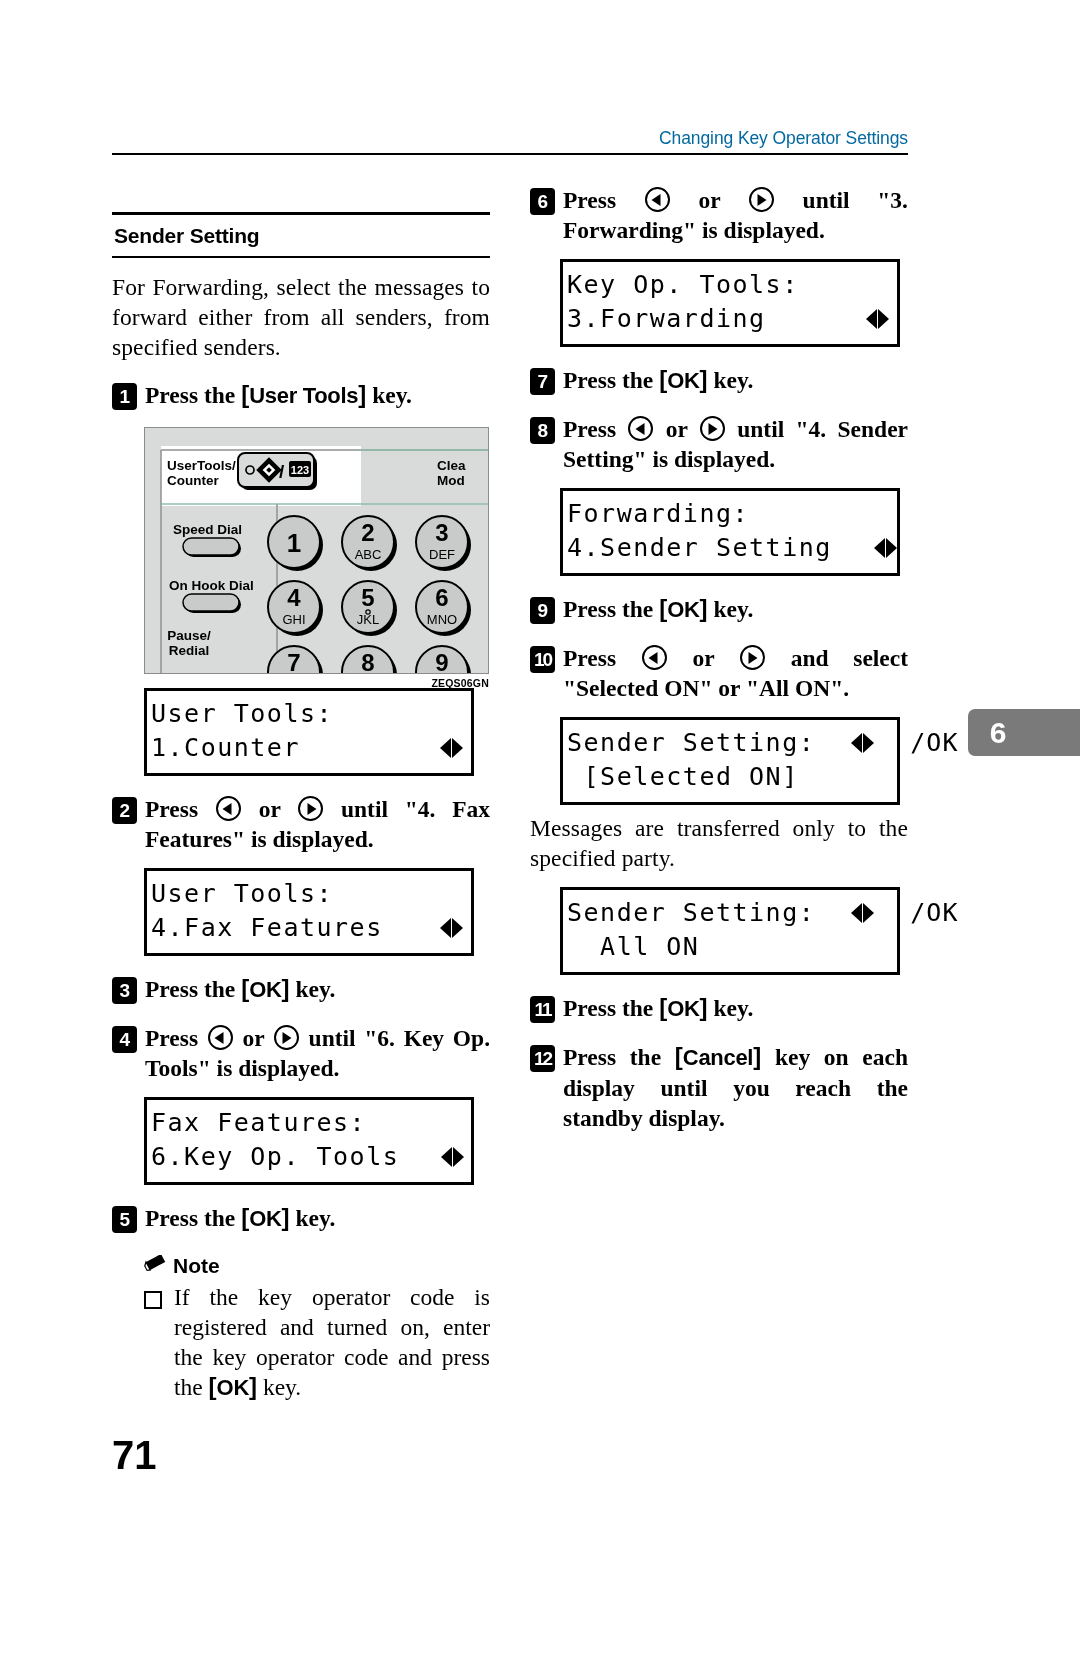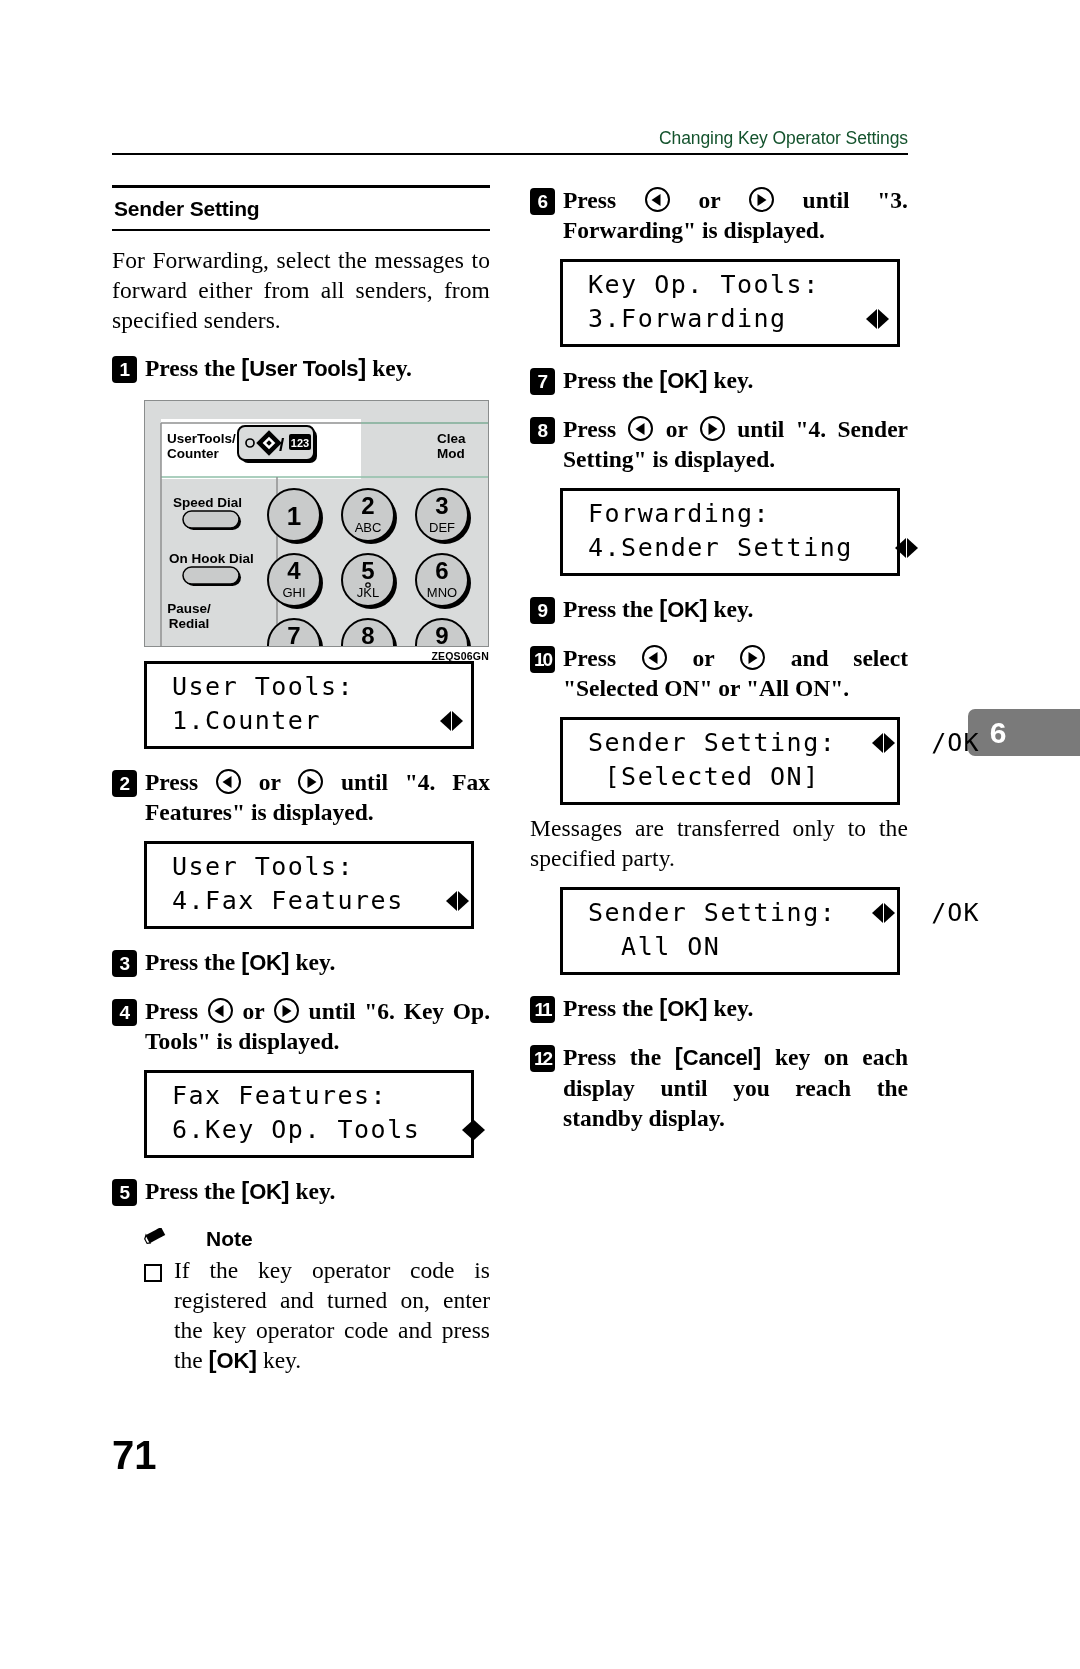--- a/index.html
+++ b/index.html
@@ -25,38 +25,38 @@
   
   .running-header {
     position: absolute;
     left: 112px;
     top: 128px;
     width: 796px;
     text-align: right;
     font-family: "Liberation Sans", sans-serif;
     font-size: 17.5px;
     letter-spacing: -0.1px;
-    color: #14532d;
+    color: #0369a1;
   }
   .header-rule {
     position: absolute;
     left: 112px;
     top: 153px;
     width: 796px;
     height: 2px;
     background: #000;
   }
 
   
   .col {
     position: absolute;
     top: 185px;
     width: 378px;
   }
-  .col-left  { left: 112px; }
+  .col-left  { left: 112px; margin-top: 27px; }
   .col-right { left: 530px; }
 
   
   .section-head {
     margin: 0 0 0 0;
     padding: 0;
   }
   .rule-thick {
     height: 3px;
     background: #000;
@@ -154,21 +154,21 @@
     transform: translate(-50%, -50%);
   }
   .arrowkey.left::after  { border-top: 6px solid transparent; border-bottom: 6px solid transparent; border-right: 9px solid #000; margin-left: -1px;}
   .arrowkey.right::after { border-top: 6px solid transparent; border-bottom: 6px solid transparent; border-left: 9px solid #000; margin-left: 1px;}
 
   
   .lcd {
     border: 3px solid #000;
     width: 330px;
     margin: 14px 0 0 32px;
-    padding: 6px 8px 8px 25px;
+    padding: 6px 8px 8px 4px;
     background: #fff;
     position: relative;
     box-sizing: border-box;
   }
   .lcd.rightcol { margin-left: 30px; width: 340px; }
   .lcd-line {
     font-family: "DejaVu Sans Mono", monospace;
     font-size: 25px;
     line-height: 34px;
     letter-spacing: 1.5px;
@@ -210,21 +210,20 @@
   }
 
   
   .note-head {
     display: flex;
     align-items: center;
     margin: 20px 0 0 32px;
     font-family: "Liberation Sans", sans-serif;
     font-weight: bold;
     font-size: 21px;
-    gap: 33px;
   }
   .pencil-icon { margin-right: 7px; display: inline-block; }
   .note-item {
     display: flex;
     align-items: flex-start;
     margin: 4px 0 0 32px;
   }
   .note-bullet {
     flex: 0 0 auto;
     width: 14px;

